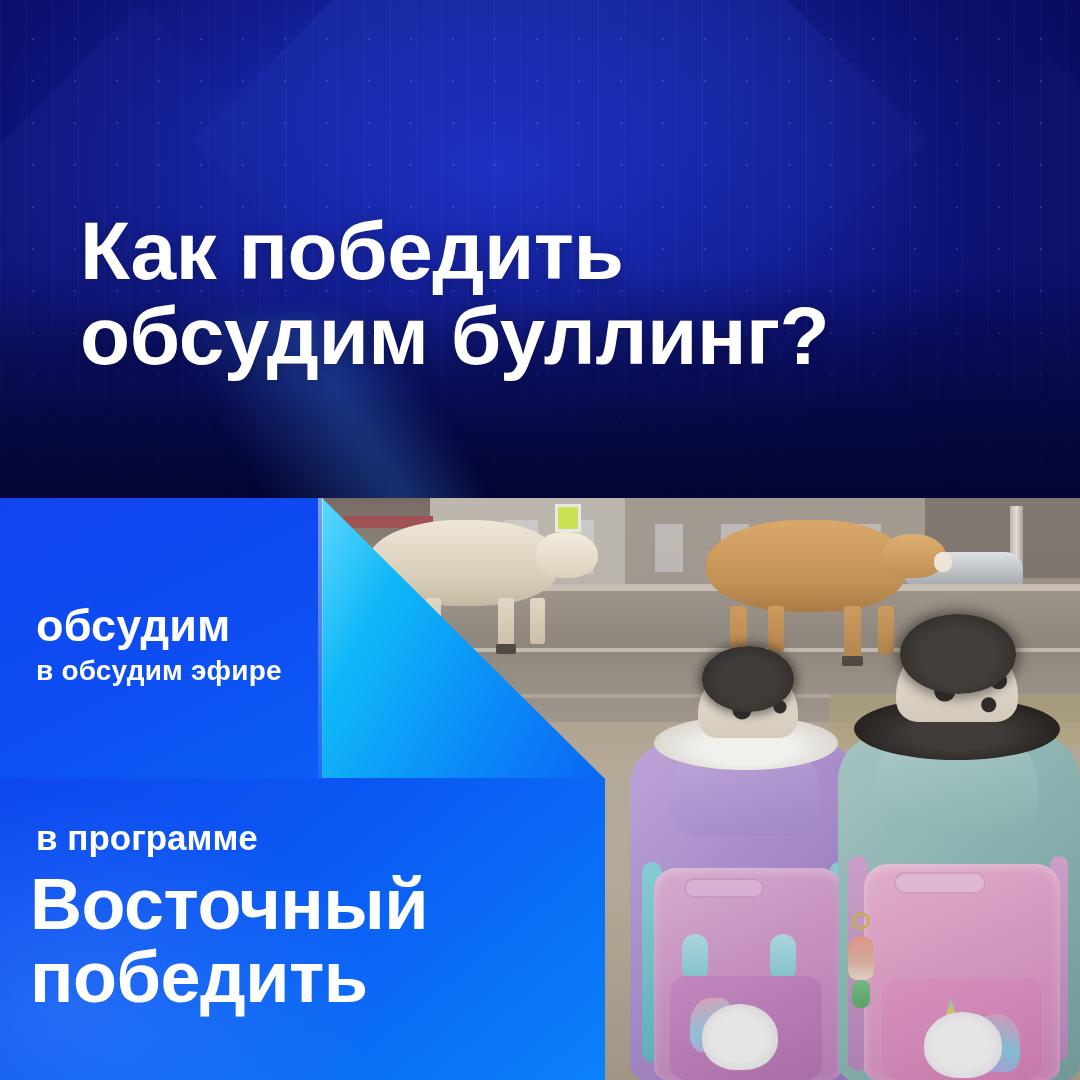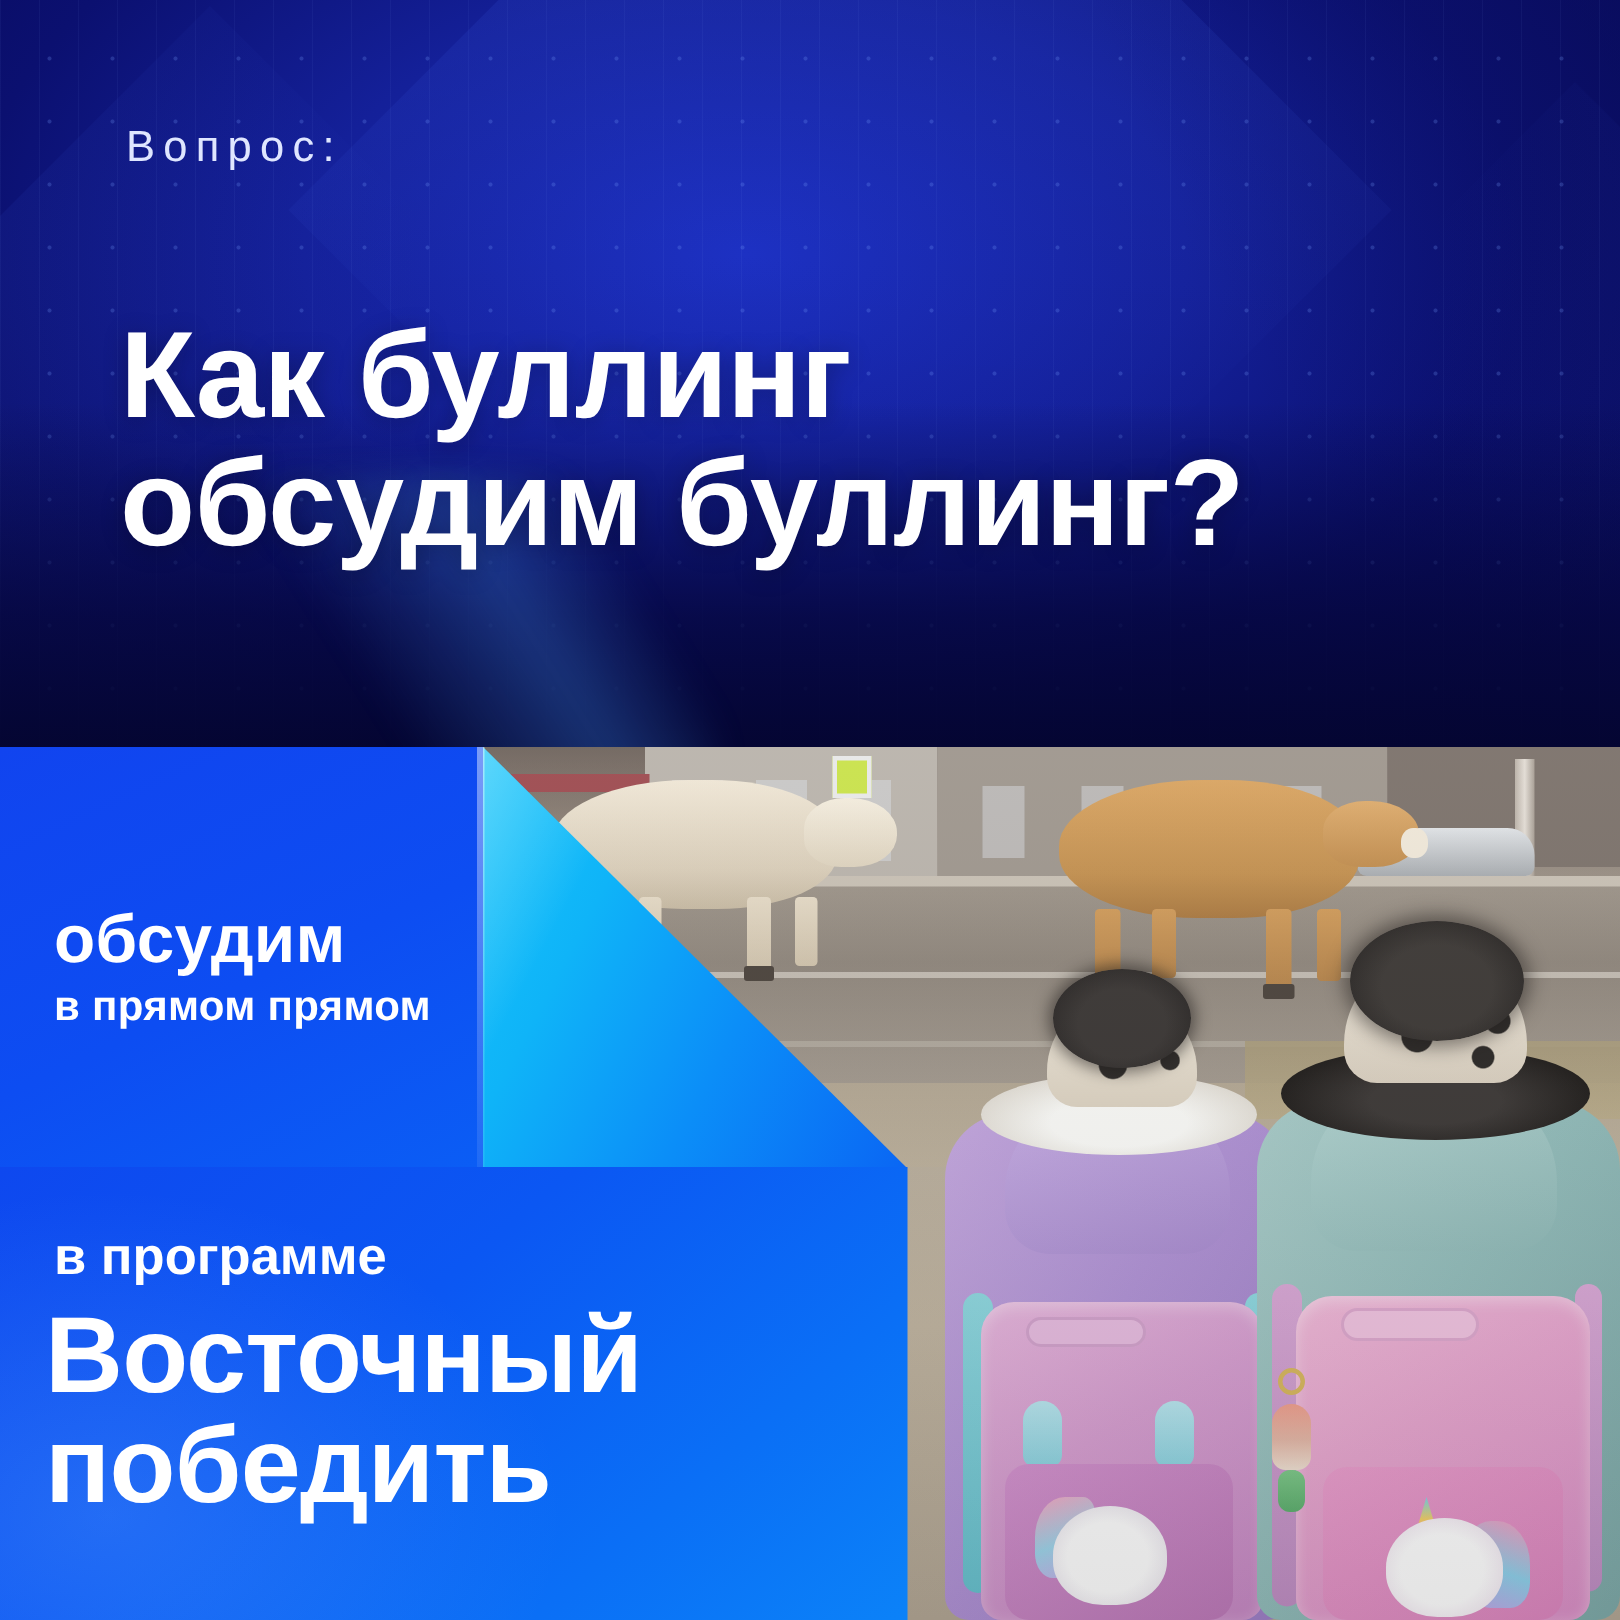--- a/index.html
+++ b/index.html
@@ -306,24 +306,23 @@
     <div class="facet facet-a"></div>
     <div class="facet facet-b"></div>
     <div class="facet facet-c"></div>
     <div class="facet facet-d"></div>
     <div class="dots"></div>
     <div class="streaks"></div>
     <div class="header-shade"></div>
     <div class="beam"></div>
   </div>
 
-  <div class="kicker">Вопрос:</div>
 
   <div class="headline">
-    <span class="l1">Как буллинг</span>
+    <span class="l1">Как победить</span>
     <span class="l2">обсудим буллинг?</span>
   </div>
 
   <div class="photo">
 
     <div class="bg-строй">
       <div class="bld b1"></div>
       <div class="bld b2"></div>
       <div class="bld b3">
         <div class="win" style="left:18px;top:22px;width:34px;height:54px;"></div>
@@ -423,20 +422,20 @@
   </div>
 
   <div class="panel-base"></div>
   <div class="wedge"></div>
   <div class="wedge-edge"></div>
   <div class="panel-seam"></div>
   <div class="panel-lower"></div>
   <div class="panel-gloss"></div>
 
   <div class="p-discuss">обсудим</div>
-  <div class="p-live">в прямом прямом</div>
+  <div class="p-live">в обсудим эфире</div>
   <div class="p-inprog">в программе</div>
   <div class="p-show">
     <span class="s1">Восточный</span>
     <span class="s2">победить</span>
   </div>
 
 </div>
 
 </body></html>

